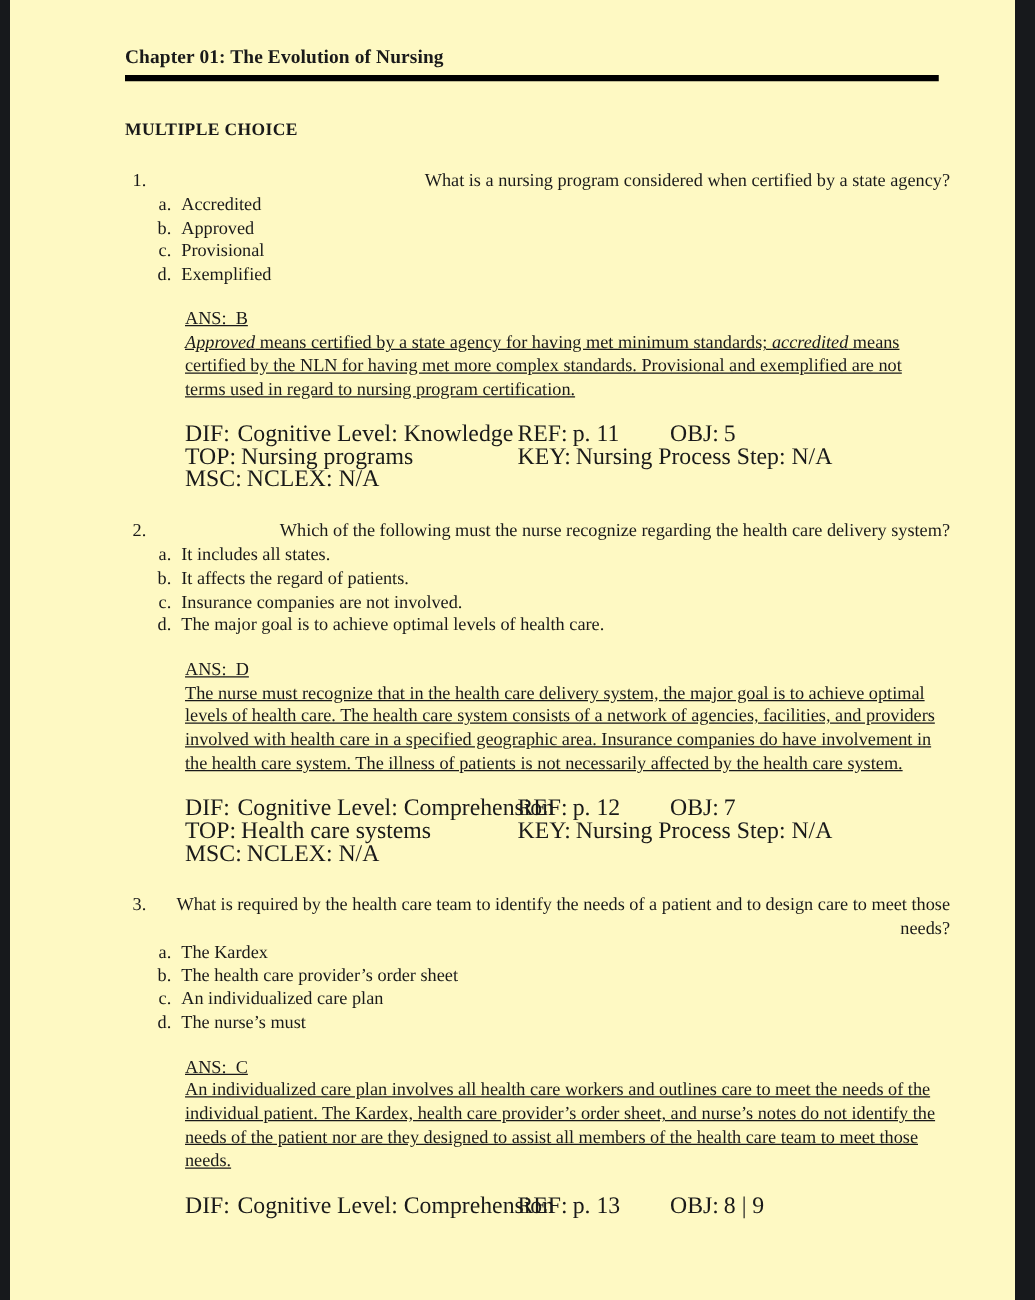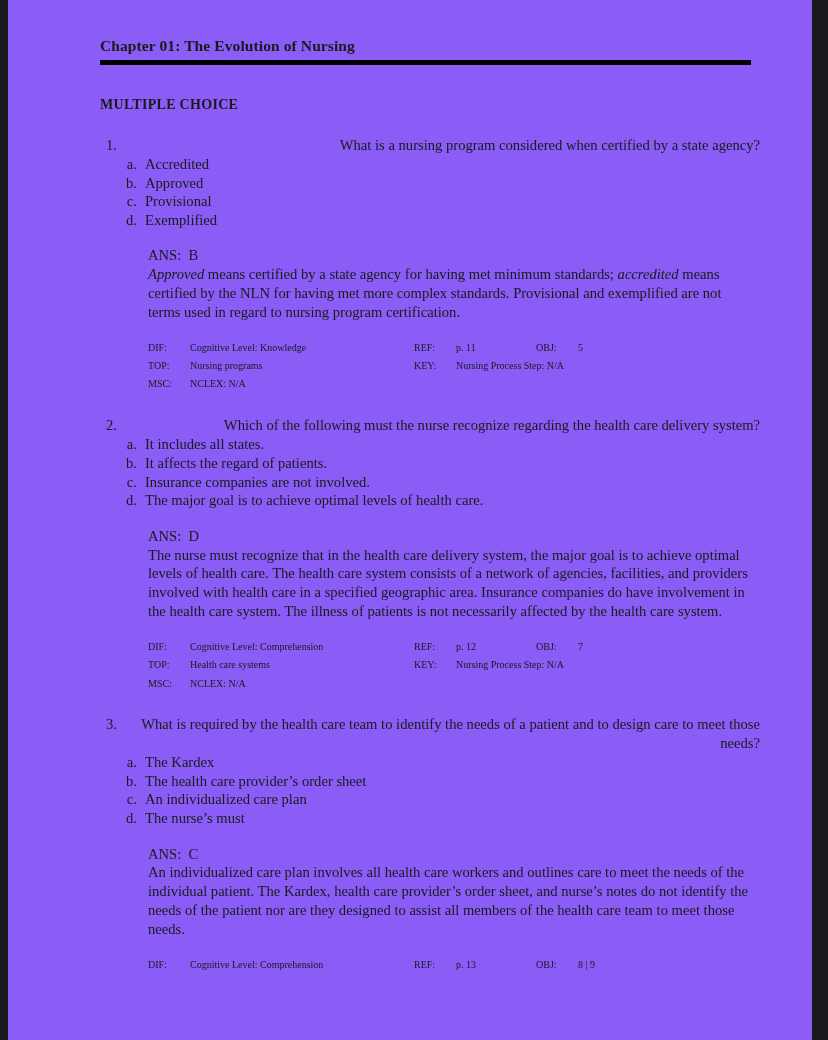--- a/index.html
+++ b/index.html
@@ -23,21 +23,21 @@
   }
   .edge-band.left  { left: 0;  width: 8px; }
   .edge-band.right { right: 0; width: 16px; }
 
   .page {
     position: absolute;
     left: 8px;
     right: 16px;
     top: 0;
     bottom: 0;
-    background: #8b5cf6;
+    background: #fef9c3;
   }
 
   .content {
     position: absolute;
     left: 92px;
     top: 36px;
     width: 660px;
   }
 
   
@@ -102,30 +102,31 @@
   }
   .opt-text { flex: 1 1 auto; }
 
   
   .answer-block {
     margin-top: 17px;
     margin-left: 48px;
     font-size: 14.6px;
     line-height: 18.8px;
     width: 602px;
+    text-decoration: underline;
   }
   .ans-label { white-space: pre; }
   .rationale { }
   .rationale i { font-style: italic; }
 
   
   .meta-block {
     margin-top: 17px;
     margin-left: 48px;
-    font-size: 10px;
+    font-size: 19px;
     line-height: 18.4px;
   }
   .meta-row {
     display: flex;
     align-items: flex-start;
     white-space: nowrap;
   }
   .meta-cell {
     display: flex;
   }

